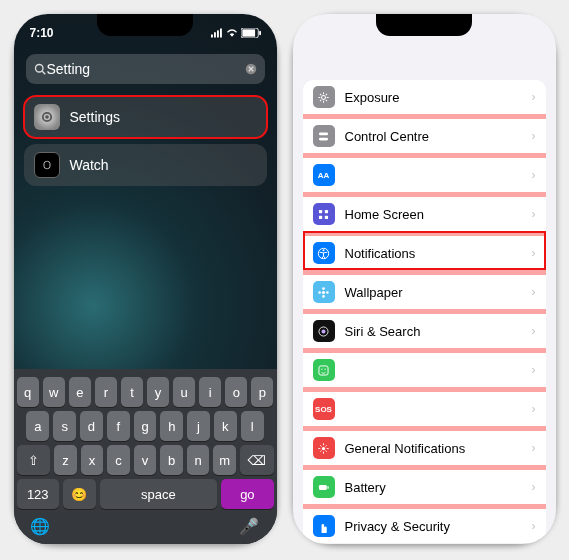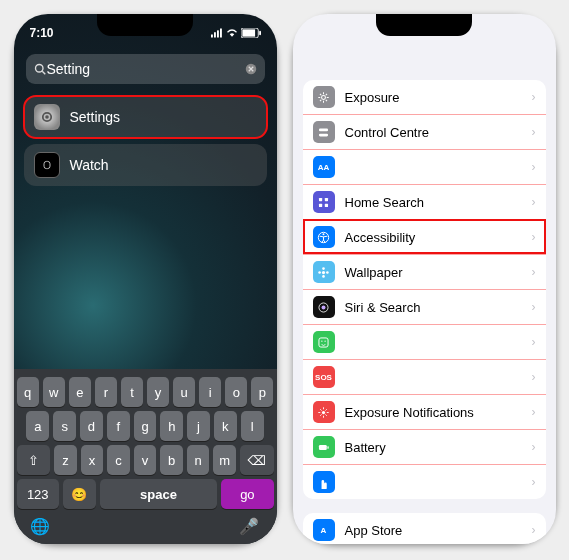--- a/index.html
+++ b/index.html
@@ -69,32 +69,32 @@
   }
   .kbd-row { display:flex; justify-content:center; gap:4px; margin:4px 0; }
   .key {
     background:#6b6e73; color:#fff; border-radius:5px;
     height:30px; min-width:19px; flex:1;
     display:flex; align-items:center; justify-content:center;
     font-size:13px; box-shadow:0 1px 0 #222;
   }
   .key.dark { background:#4a4d52; }
   .key.go { background:#a21caf; }
-  .key.wide { flex:3.6;font-weight:bold; }
+  .key.wide { flex:3.6; }
   .key.med { flex:1.3; }
   .kbd-bottom { display:flex; justify-content:space-between; padding:4px 14px 2px; color:#ccc; font-size:16px; }
   
   .screen.light { background:#f2f2f7; color:#000; }
   .screen.light .statusbar { color:#000; }
   .navtitle { text-align:center; font-weight:600; font-size:15px; padding:2px 0 6px; }
   .group { background:#fff; margin:8px 10px 0; border-radius:10px; overflow:hidden; }
   .row {
     display:flex; align-items:center; gap:10px;
     padding:6px 10px; min-height:34px;
-    border-top:1px solid #fca5a5;
+    border-top:5px solid #fca5a5;
     font-size:13px;
     position:relative;
   }
   .row:first-child { border-top:none; }
   .row.hl { outline:2px solid #e11; outline-offset:-2px; z-index:2; }
   .chev { margin-left:auto; color:#c5c5cb; font-size:12px; }
   .sq {
     width:22px; height:22px; border-radius:5px;
     display:flex; align-items:center; justify-content:center;
     color:#fff; font-size:11px; font-weight:700;
@@ -249,32 +249,32 @@
           </div>
           <div class="row">
             <span class="sq c-purple">
               <svg class="svgicon" viewBox="0 0 20 20">
                 <rect x="3" y="3" width="5" height="5" rx="1" fill="#fff"></rect>
                 <rect x="12" y="3" width="5" height="5" rx="1" fill="#fff"></rect>
                 <rect x="3" y="12" width="5" height="5" rx="1" fill="#fff"></rect>
                 <rect x="12" y="12" width="5" height="5" rx="1" fill="#fff"></rect>
               </svg>
             </span>
-            <span>Home Search</span>
+            <span>Home Screen</span>
             <span class="chev">›</span>
           </div>
           <div class="row hl">
             <span class="sq c-blue">
               <svg class="svgicon" viewBox="0 0 20 20">
                 <circle cx="10" cy="10" r="8" fill="none" stroke="#fff" stroke-width="1.5"></circle>
                 <circle cx="10" cy="5" r="1.5" fill="#fff"></circle>
                 <path d="M4 8l6 1 6-1M10 9v5M10 14l-3 4M10 14l3 4" stroke="#fff" stroke-width="1.5" fill="none"></path>
               </svg>
             </span>
-            <span>Accessibility</span>
+            <span>Notifications</span>
             <span class="chev">›</span>
           </div>
           <div class="row">
             <span class="sq c-cyan">
               <svg class="svgicon" viewBox="0 0 20 20">
                 <circle cx="10" cy="10" r="2.5" fill="#fff"></circle>
                 <circle cx="10" cy="4" r="2" fill="#fff"></circle>
                 <circle cx="10" cy="16" r="2" fill="#fff"></circle>
                 <circle cx="4" cy="10" r="2" fill="#fff"></circle>
                 <circle cx="16" cy="10" r="2" fill="#fff"></circle>
@@ -308,39 +308,40 @@
             <span class="sq c-red" style="font-size: 8px;">SOS</span>
             <span class="chev">›</span>
           </div>
           <div class="row">
             <span class="sq c-red">
               <svg class="svgicon" viewBox="0 0 20 20">
                 <circle cx="10" cy="10" r="2.5" fill="#fff"></circle>
                 <path d="M10 2v3M10 15v3M2 10h3M15 10h3M5 5l2 2M13 13l2 2M15 5l-2 2M7 13l-2 2" stroke="#fff" stroke-width="1.4"></path>
               </svg>
             </span>
-            <span>Exposure Notifications</span>
+            <span>General Notifications</span>
             <span class="chev">›</span>
           </div>
           <div class="row">
             <span class="sq c-green">
               <svg class="svgicon" viewBox="0 0 20 20">
                 <rect x="3" y="6" width="12" height="8" rx="2" fill="#fff"></rect>
                 <rect x="16" y="8" width="2" height="4" rx="1" fill="#fff"></rect>
               </svg>
             </span>
             <span>Battery</span>
             <span class="chev">›</span>
           </div>
           <div class="row">
             <span class="sq c-blue">
               <svg class="svgicon" viewBox="0 0 20 20">
                 <path d="M7 18V8q0-2 2-2t2 2v4q0-2 2-2t2 2v6q0 4-4 4h-2q-2 0-2-2" fill="#fff"></path>
               </svg>
             </span>
+            <span>Privacy &amp; Security</span>
             <span class="chev">›</span>
           </div>
         </div>
       <div class="group" id="g2" style="margin-top:14px">
           <div class="row">
             <span class="sq c-blue" style="font-size: 8px;">A</span>
             <span>App Store</span>
             <span class="chev">›</span>
           </div>
         </div>

